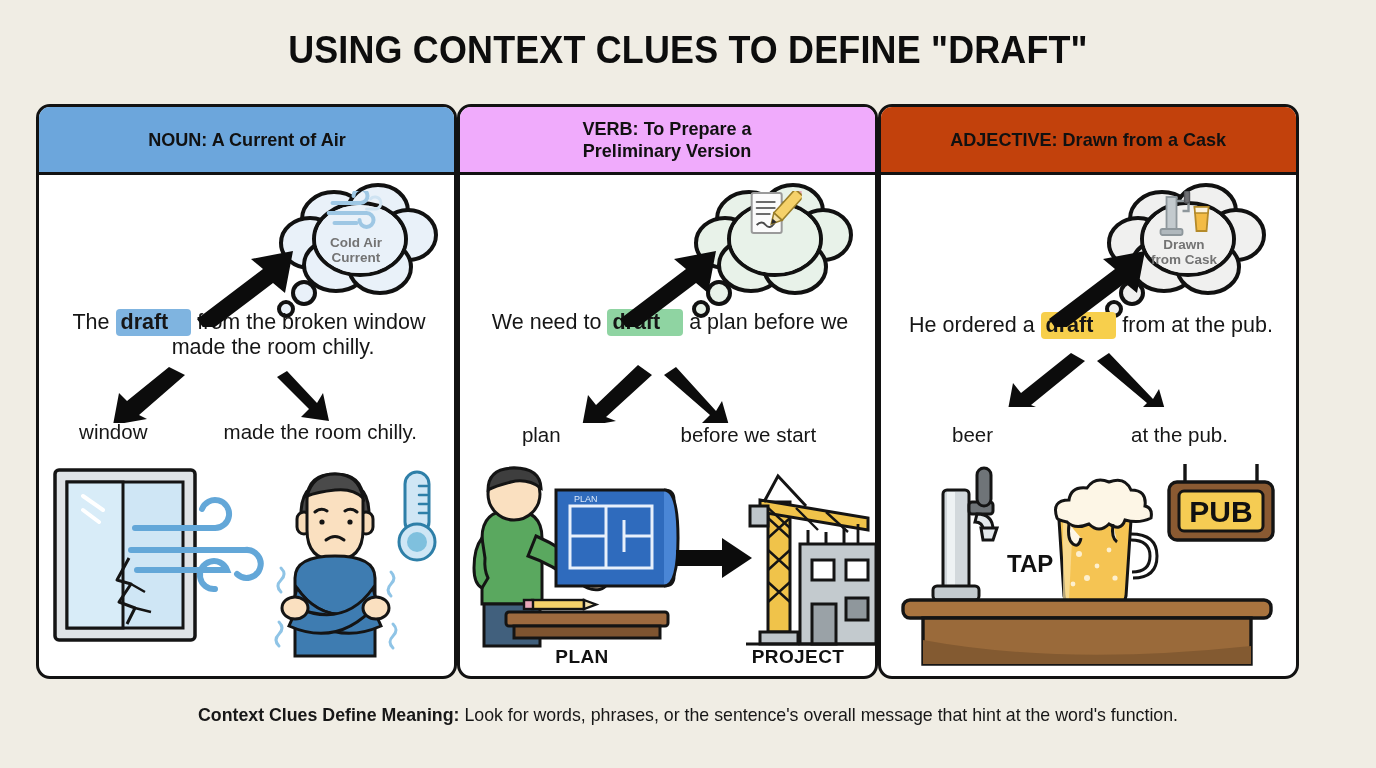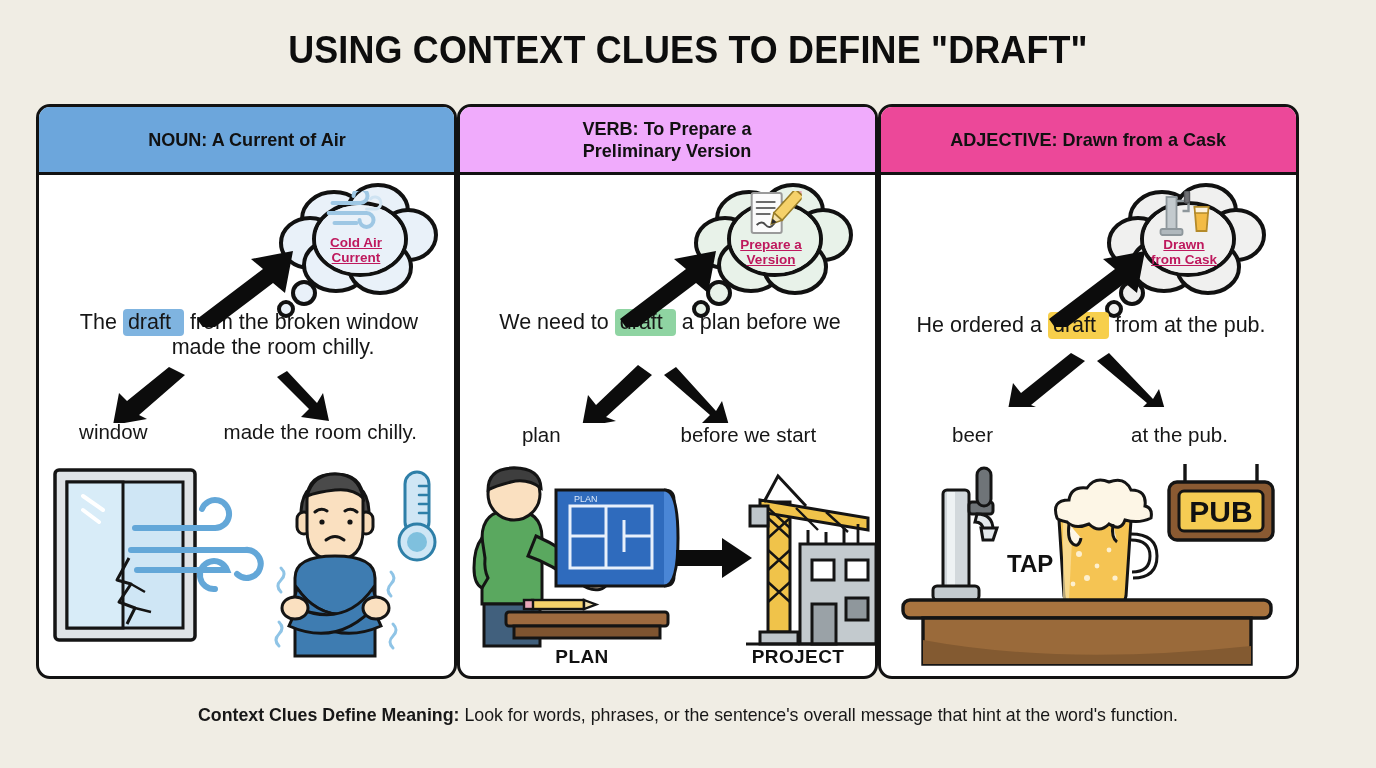--- a/index.html
+++ b/index.html
@@ -86,23 +86,22 @@
   }
   .bubble-svg { position: absolute; inset: 0; }
   .bubble-label {
     position: absolute;
     left: 0; right: 8px;
     top: 58px;
     text-align: center;
     font-size: 13.5px;
     font-weight: bold;
     line-height: 1.12;
-    color: #be185d;
+    color: #737373;
     z-index: 3;
-    text-decoration: underline;
   }
   .bubble-icon {
     position: absolute;
     left: 50%;
     transform: translateX(-54%);
     top: 14px;
     z-index: 3;
   }
 
   
@@ -113,23 +112,23 @@
     position: absolute;
     top: 135px;
     left: 8px;
     width: 404px;
     text-align: center;
     font-size: 21.5px;
     line-height: 1.18;
     color: #161616;
   }
   .sentence .hl {
-    font-weight: normal;
+    font-weight: bold;
     border-radius: 4px;
-    padding: 1px 13px 2px 5px;
+    padding: 1px 23px 2px 5px;
   }
 
   
   .clue-arrows { position: absolute; top: 188px; left: 0; width: 415px; height: 60px; }
   .clues {
     position: absolute;
     top: 245px;
     left: 6px;
     width: 406px;
     display: flex;
@@ -334,24 +333,20 @@
               <path d="M13 23 H26"></path>
           </g>
           <path d="M13 34 q5-5 9 0 q4 5 9-2" fill="none" stroke="#4a4a4a" stroke-width="2"></path>
           <g transform="rotate(42 40 20)">
             <rect x="34" y="-4" width="11" height="32" fill="#f5d16a" stroke="#9a7e2a" stroke-width="1.6"></rect>
             <rect x="34" y="-12" width="11" height="8" fill="#e9a8b8" stroke="#9a7e2a" stroke-width="1.6"></rect>
             <path d="M34 28 L39.5 38 L45 28 Z" fill="#f5e3b0" stroke="#9a7e2a" stroke-width="1.6"></path>
             <path d="M36.6 33 L39.5 38 L42.4 33 Z" fill="#2b2b2b"></path>
           </g>
         </svg>
-        <div class="bubble-label" style="top:60px">
-          <div>Prepare a</div>
-          <div>Version</div>
-        </div>
       </div>
 
       <svg class="big-arrow" style="left:152px; top:72px;" width="110" height="80" viewBox="0 0 110 80">
         <path d="M8 72 L74 22 L62 12 L104 4 L96 46 L84 36 L18 86 Z" fill="#0c0c0c"></path>
       </svg>
 
       <div class="sentence">
         <span>We need to </span><span class="hl" style="background:#8fd4a2">draft</span><span> a plan before we</span>
       </div>
 
@@ -436,21 +431,21 @@
           <path d="M286 182 H416" stroke="#141414" stroke-width="3"></path>
           <path d="M18 184 H214" stroke="#141414" stroke-width="0"></path>
         </svg>
         <div class="illus-caption" style="left:62px; width:120px;">PLAN</div>
         <div class="illus-caption" style="left:268px; width:140px;">PROJECT</div>
       </div>
     </div>
   </div>
 
   <div class="panel">
-    <div class="panel-header" style="background:#ec4899">
+    <div class="panel-header" style="background:#c2410c">
       <span class="hdr-inner">ADJECTIVE: Drawn from a Cask</span>
     </div>
     <div class="panel-body">
 
       <div class="bubble-wrap" style="right:22px">
         <svg class="bubble-svg" viewBox="0 0 172 145">
           <g fill="#f0f0ef" stroke="#111" stroke-width="4">
             <ellipse cx="60" cy="42" rx="32" ry="27"></ellipse>
             <ellipse cx="104" cy="34" rx="30" ry="26"></ellipse>
             <ellipse cx="134" cy="58" rx="28" ry="25"></ellipse>

